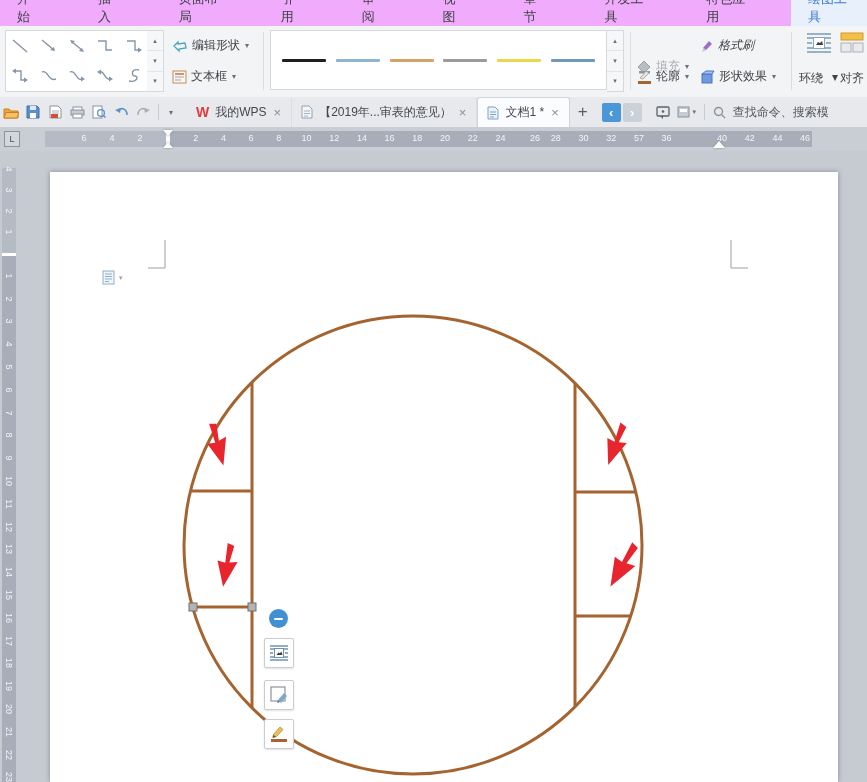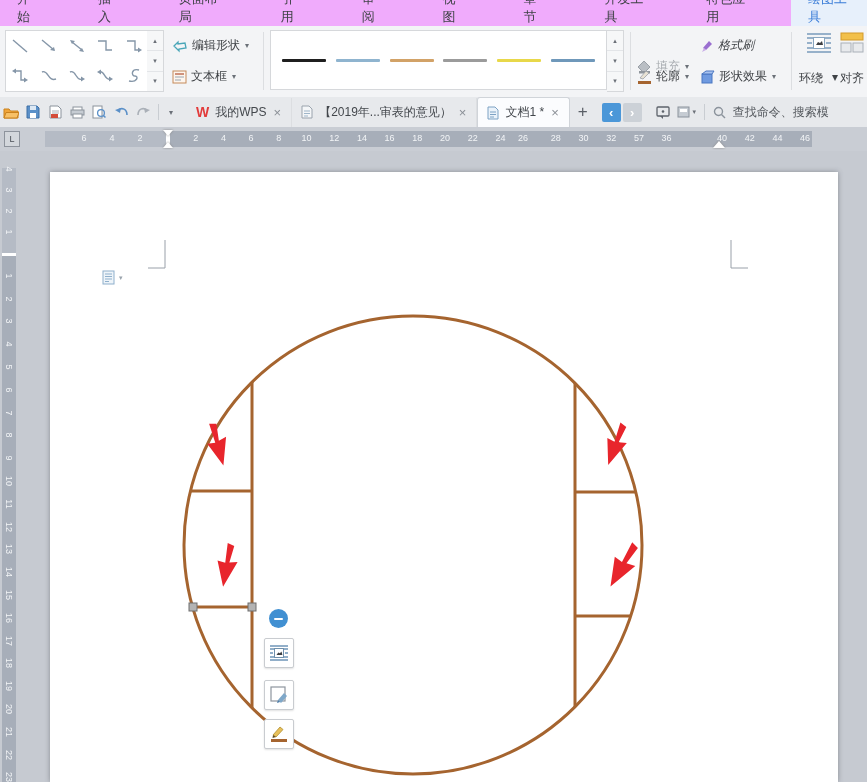--- a/index.html
+++ b/index.html
@@ -384,21 +384,21 @@
         <span class="htick" style="left: 206.1px;">6</span>
         <span class="htick" style="left: 233.8px;">8</span>
         <span class="htick" style="left: 261.5px;">10</span>
         <span class="htick" style="left: 289.2px;">12</span>
         <span class="htick" style="left: 316.9px;">14</span>
         <span class="htick" style="left: 344.6px;">16</span>
         <span class="htick" style="left: 372.3px;">18</span>
         <span class="htick" style="left: 400px;">20</span>
         <span class="htick" style="left: 427.7px;">22</span>
         <span class="htick" style="left: 455.4px;">24</span>
-        <span class="htick" style="left: 478px;">26</span>
+        <span class="htick" style="left: 490px;">26</span>
         <span class="htick" style="left: 510.8px;">28</span>
         <span class="htick" style="left: 538.5px;">30</span>
         <span class="htick" style="left: 566.2px;">32</span>
         <span class="htick" style="left: 593.9px;">57</span>
         <span class="htick" style="left: 621.6px;">36</span>
         <span class="htick" style="left: 649.3px; margin-top: 24px;">38</span>
         <span class="htick" style="left: 677px;">40</span>
         <span class="htick" style="left: 704.7px;">42</span>
         <span class="htick" style="left: 732.4px;">44</span>
         <span class="htick" style="left: 760.1px;">46</span>

